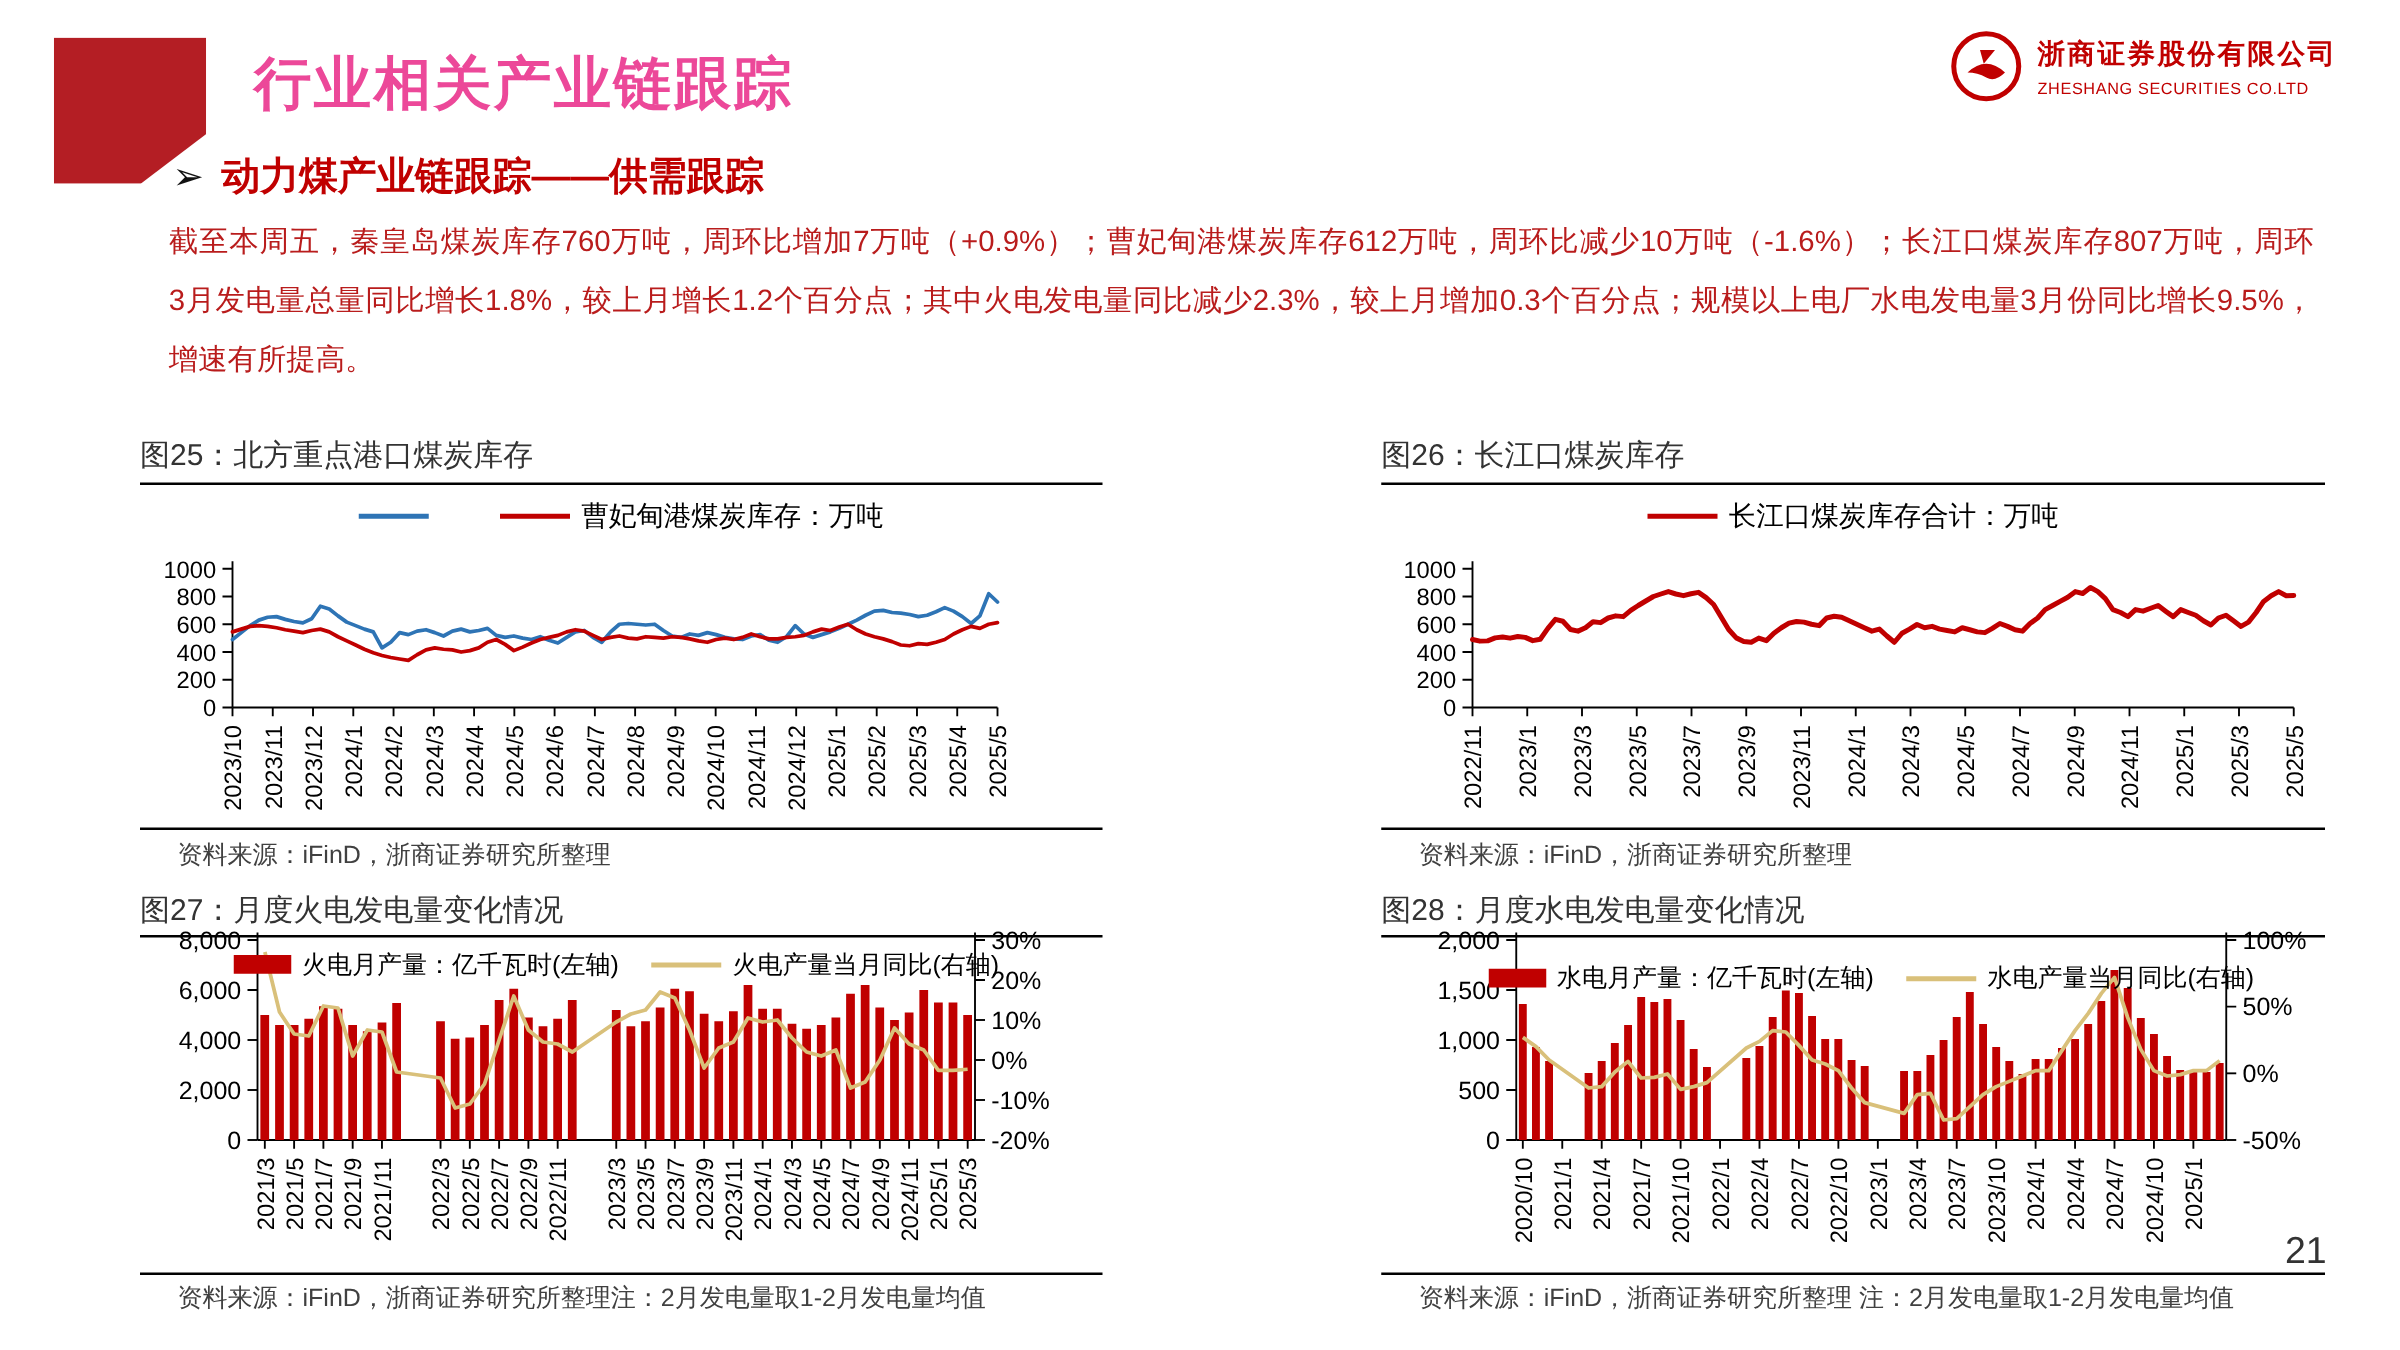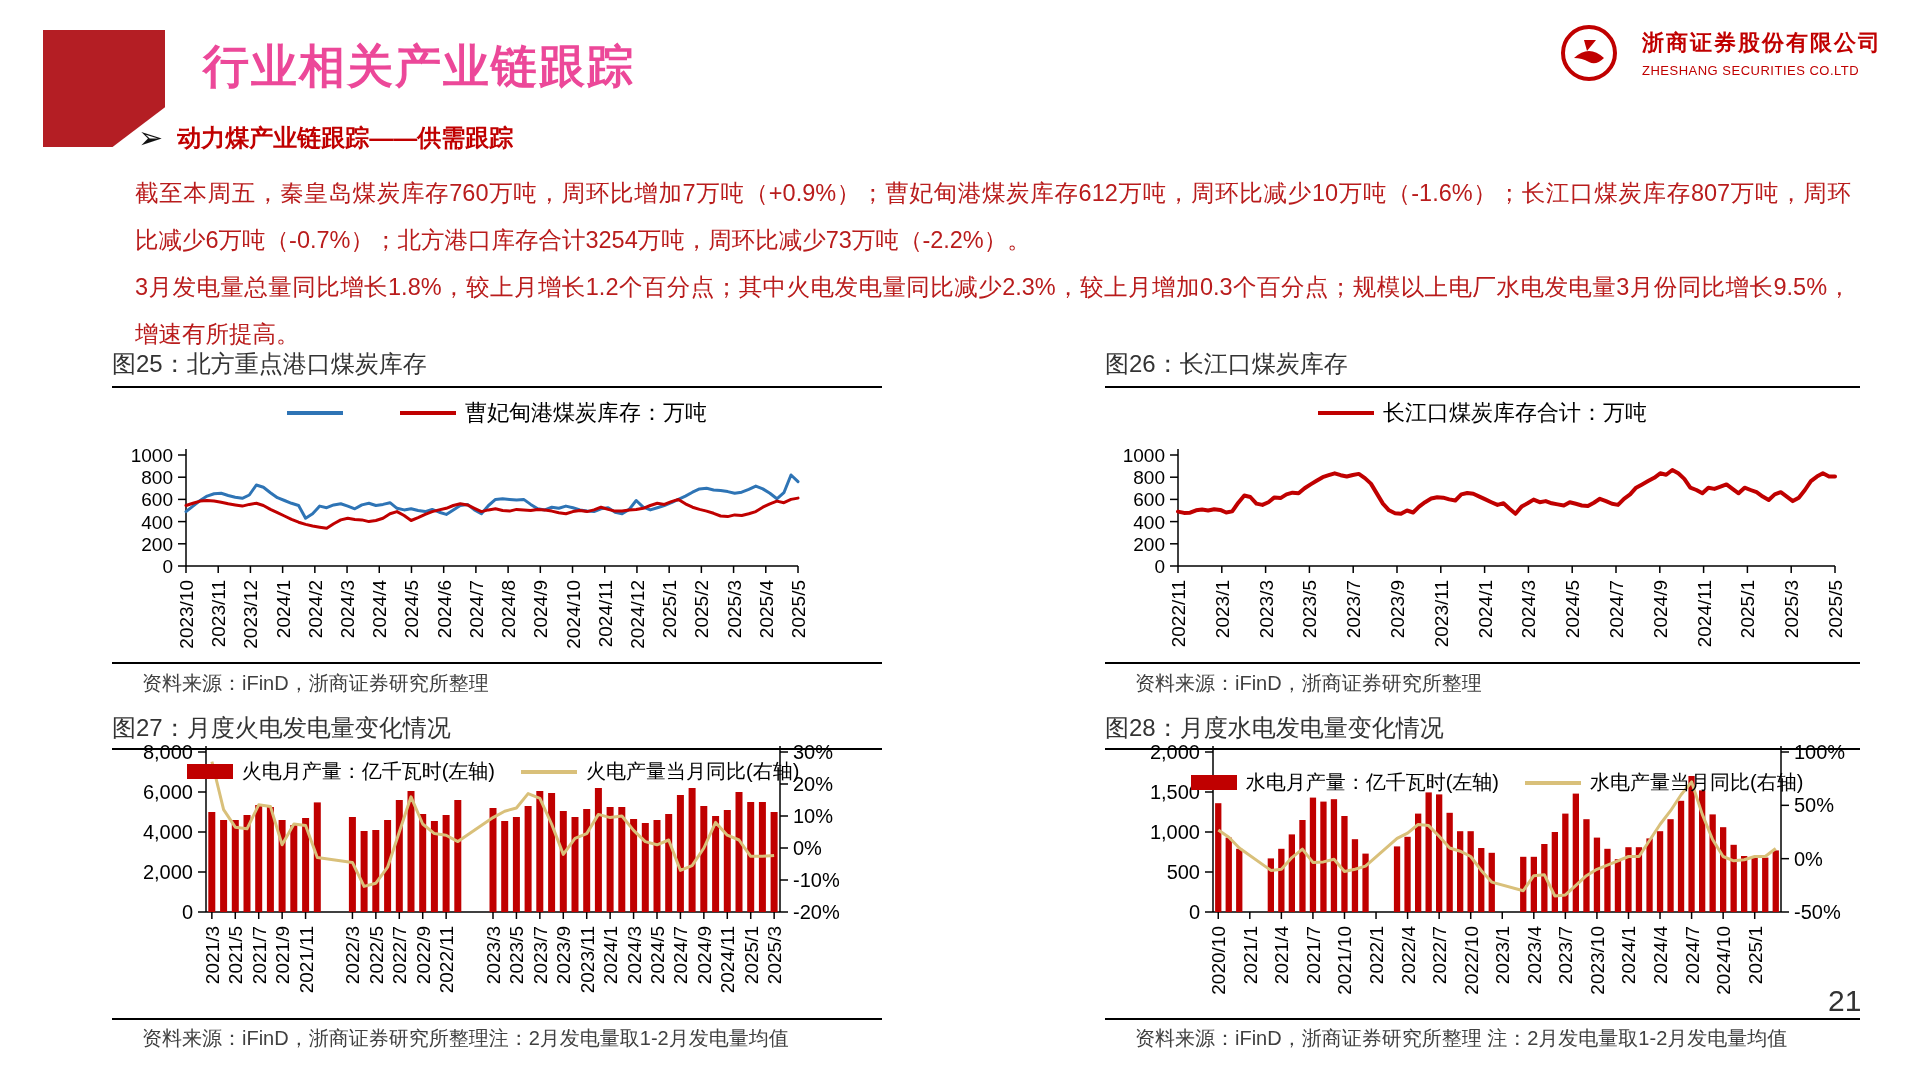--- a/index.html
+++ b/index.html
@@ -1,26 +1,26 @@
 <!DOCTYPE html>
 <html><head>
 <meta charset="utf-8">
 <style>
   html,body{margin:0;padding:0;background:#fff;}
   body{font-family:"Liberation Sans",sans-serif;}
   .page{position:relative;width:1920px;height:1080px;background:#fff;overflow:hidden;}
   .accent{position:absolute;left:43px;top:30px;width:122px;height:117px;background:#b41e24;
           clip-path:polygon(0 0,100% 0,100% 66%,57% 100%,0 100%);}
   .title{position:absolute;left:203px;top:36px;font-size:46px;font-weight:bold;color:#ec4899;letter-spacing:2px;}
-  .logo{position:absolute;left:1560px;top:24px;display:flex;gap:24px;align-items:center;}
+  .logo{position:absolute;left:1560px;top:24px;display:flex;gap:12px;align-items:center;}
   .brand-cn{font-size:22px;font-weight:bold;color:#c00000;letter-spacing:2px;}
   .brand-en{font-size:13px;color:#c00000;letter-spacing:0.5px;margin-top:5px;}
   .bullet{position:absolute;left:138px;top:120px;display:flex;align-items:center;gap:14px;}
   .bullet .arrow{font-size:30px;color:#111;}
-  .bullet .sub{font-size:24px;font-weight:bold;color:#c00000;text-align:center;}
+  .bullet .sub{font-size:31px;font-weight:bold;color:#c00000;text-align:center;}
   .body-text{position:absolute;left:135px;top:170px;width:1716px;font-size:23.5px;color:#b91c1c;}
   .body-text .bl{height:47px;line-height:47px;}
   .body-text .bl.j{text-align:justify;text-align-last:justify;}
   .panel{position:absolute;}
   .p25{left:112px;top:348px;width:770px;height:362px;}
   .p26{left:1105px;top:348px;width:755px;height:362px;}
   .p27{left:112px;top:712px;width:770px;height:345px;}
   .p28{left:1105px;top:712px;width:755px;height:345px;}
   .ctitle{position:absolute;top:0;left:0;right:0;text-align:left;font-size:24px;color:#333;}
   .rule{position:absolute;left:0;right:0;height:0;border-top:2px solid #000;}
@@ -64,21 +64,20 @@
     </div>
   </div>
 
   <div class="bullet">
     <span class="arrow">➢</span>
     <span class="sub">动力煤产业链跟踪——供需跟踪</span>
   </div>
 
   <div class="body-text">
     <div class="bl j">截至本周五，秦皇岛煤炭库存760万吨，周环比增加7万吨（+0.9%）；曹妃甸港煤炭库存612万吨，周环比减少10万吨（-1.6%）；长江口煤炭库存807万吨，周环</div>
-    <div class="bl">比减少6万吨（-0.7%）；北方港口库存合计3254万吨，周环比减少73万吨（-2.2%）。</div>
     <div class="bl j">3月发电量总量同比增长1.8%，较上月增长1.2个百分点；其中火电发电量同比减少2.3%，较上月增加0.3个百分点；规模以上电厂水电发电量3月份同比增长9.5%，</div>
     <div class="bl">增速有所提高。</div>
   </div>
 
   <section class="panel p25">
     <div class="ctitle">图25：北方重点港口煤炭库存</div>
     <div class="rule r1"></div>
     <svg class="plot" id="c25" width="770" height="235">
         <line x1="74" y1="17" x2="74" y2="134" stroke="#000" stroke-width="1.5"></line>
         <line x1="74" y1="134" x2="686" y2="134" stroke="#000" stroke-width="1.5"></line>

